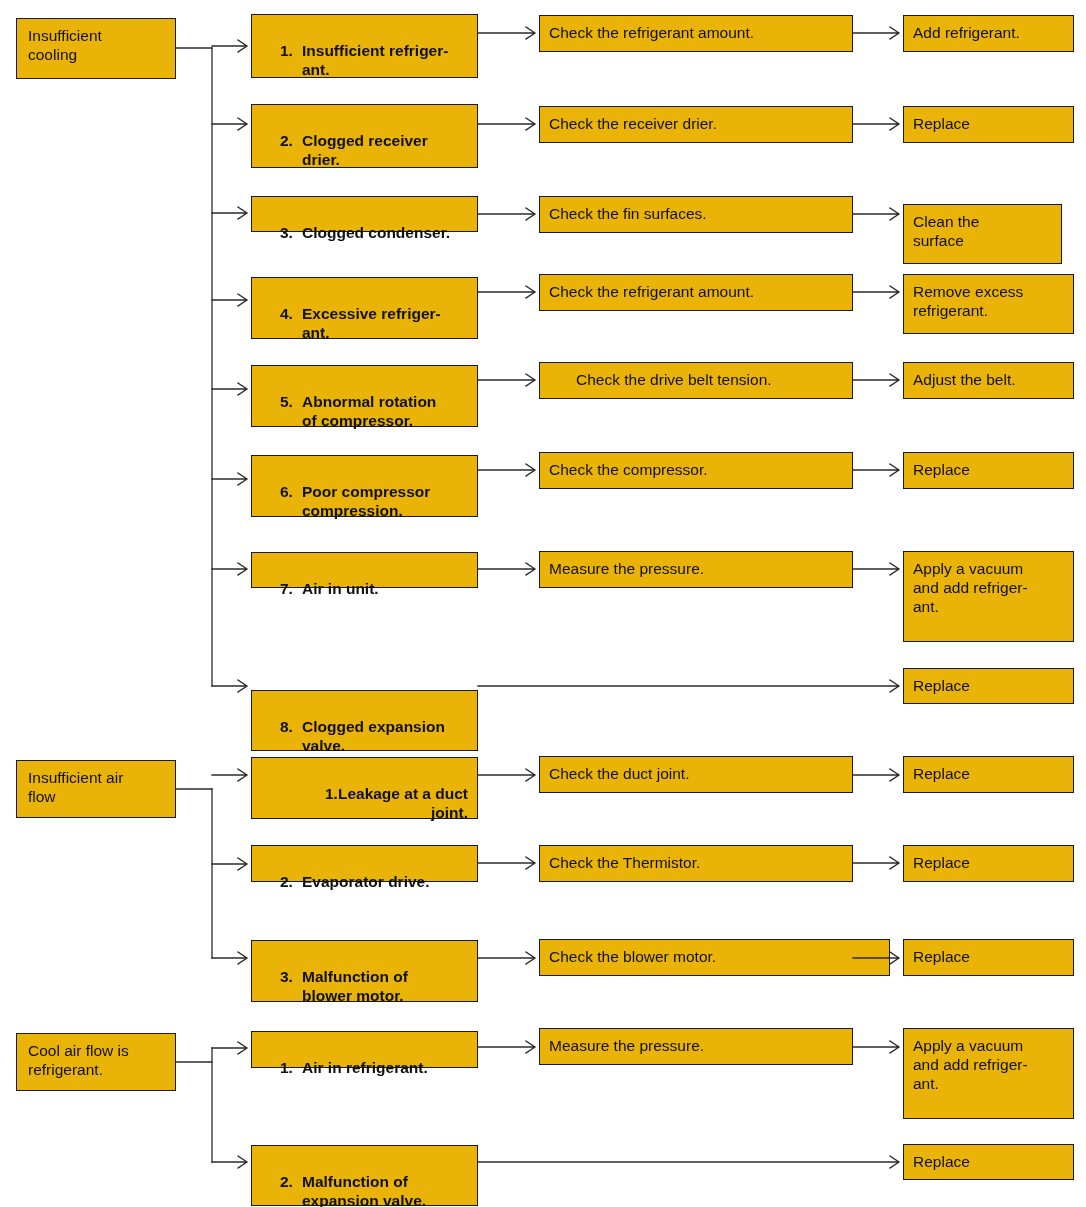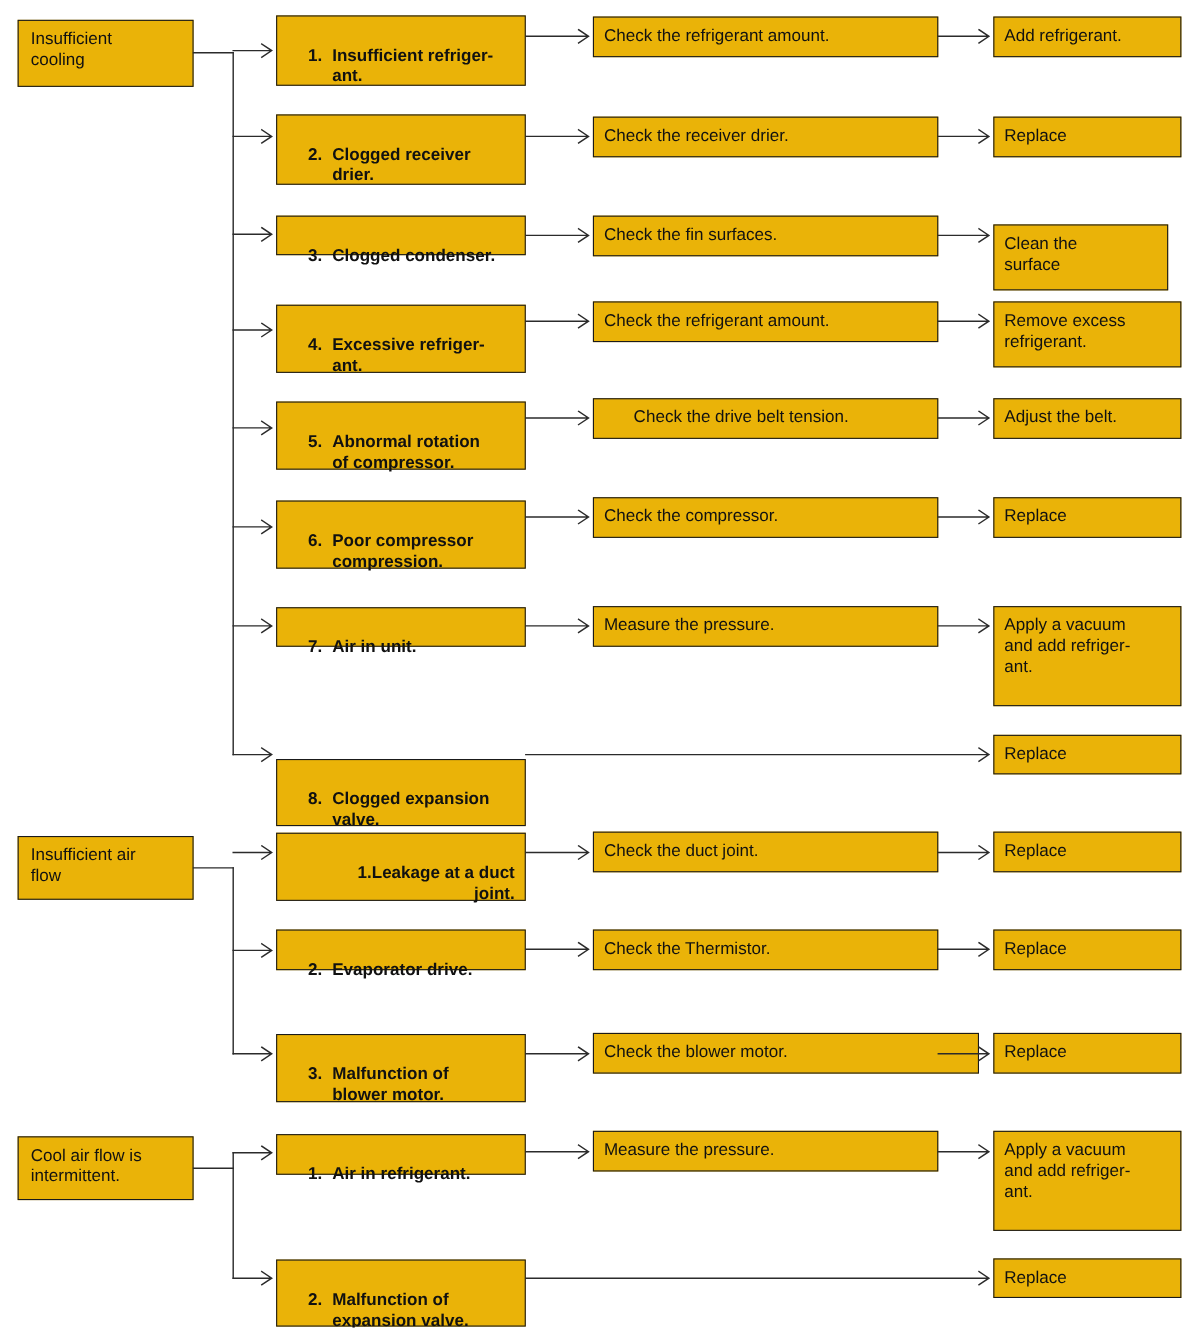--- a/index.html
+++ b/index.html
@@ -135,21 +135,21 @@
 
   <div class="box" style="left:539px; top:756px; width:314px; height:37px;">Check the duct joint.</div>
   <div class="box" style="left:539px; top:845px; width:314px; height:37px;">Check the Thermistor.</div>
   <div class="box" style="left:539px; top:939px; width:351px; height:37px;">Check the blower motor.</div>
 
   <div class="box" style="left:903px; top:756px; width:171px; height:37px;">Replace</div>
   <div class="box" style="left:903px; top:845px; width:171px; height:37px;">Replace</div>
   <div class="box" style="left:903px; top:939px; width:171px; height:37px;">Replace</div>
 
   <div class="box symptom" style="left:16px; top:1033px; width:160px; height:58px;">Cool air flow is
-intermittent.</div>
+refrigerant.</div>
 
   <div class="box cause" style="left:251px; top:1031px; width:227px; height:37px;">
     <span class="num">1.</span><span class="txt">Air in refrigerant.</span>
   </div>
   <div class="box cause" style="left:251px; top:1145px; width:227px; height:61px;">
     <span class="num">2.</span><span class="txt">Malfunction of
 expansion valve.</span>
   </div>
 
   <div class="box" style="left:539px; top:1028px; width:314px; height:37px;">Measure the pressure.</div>

